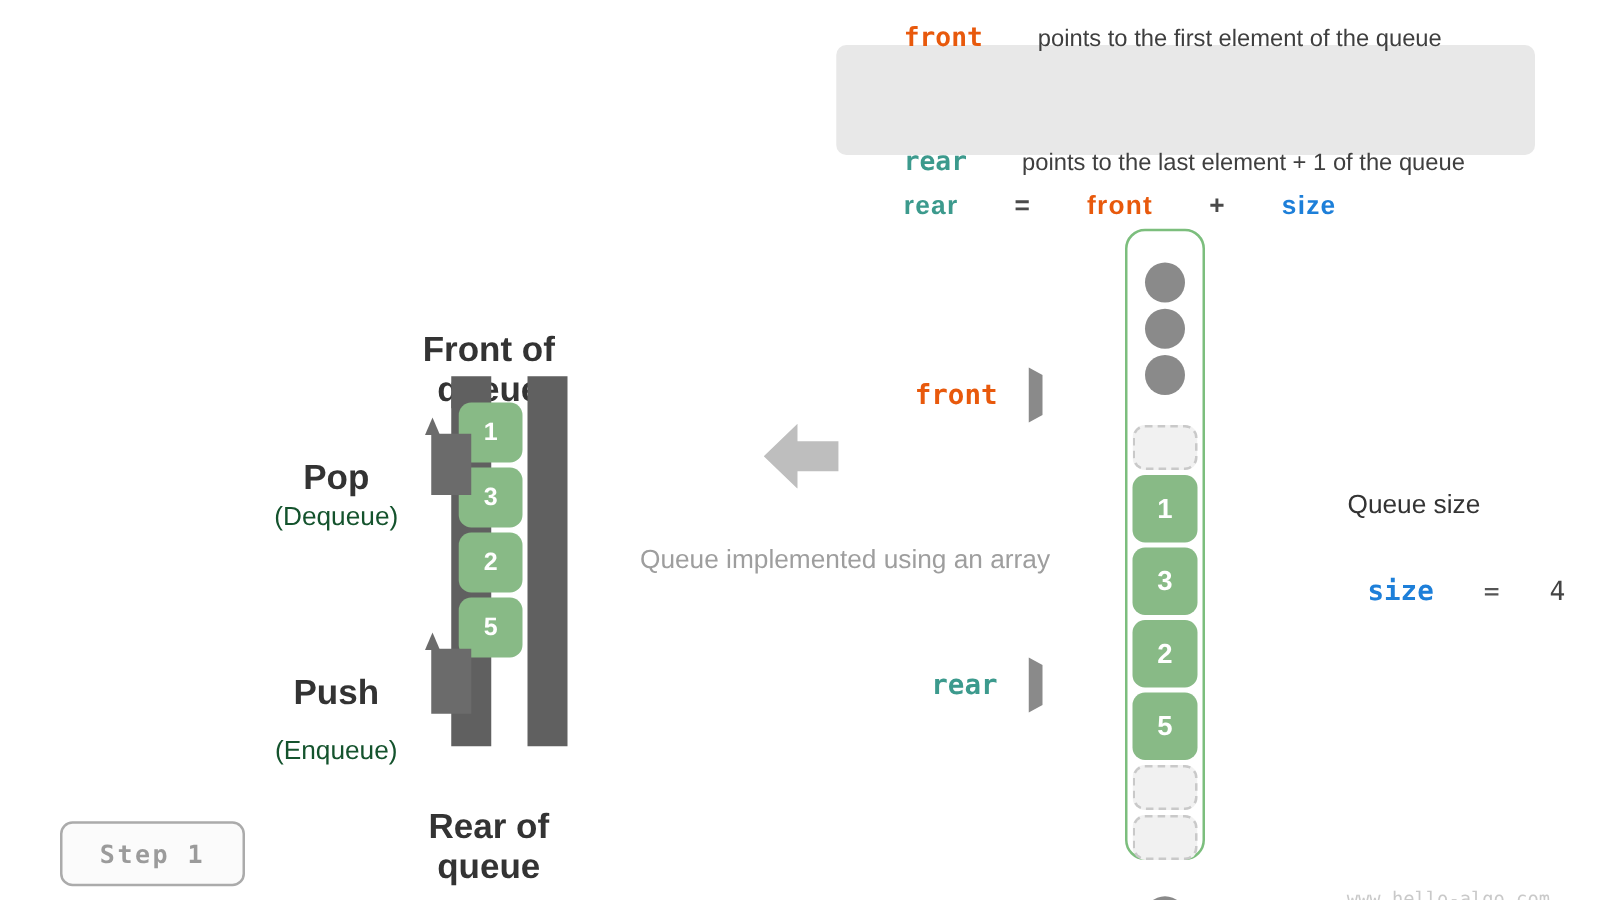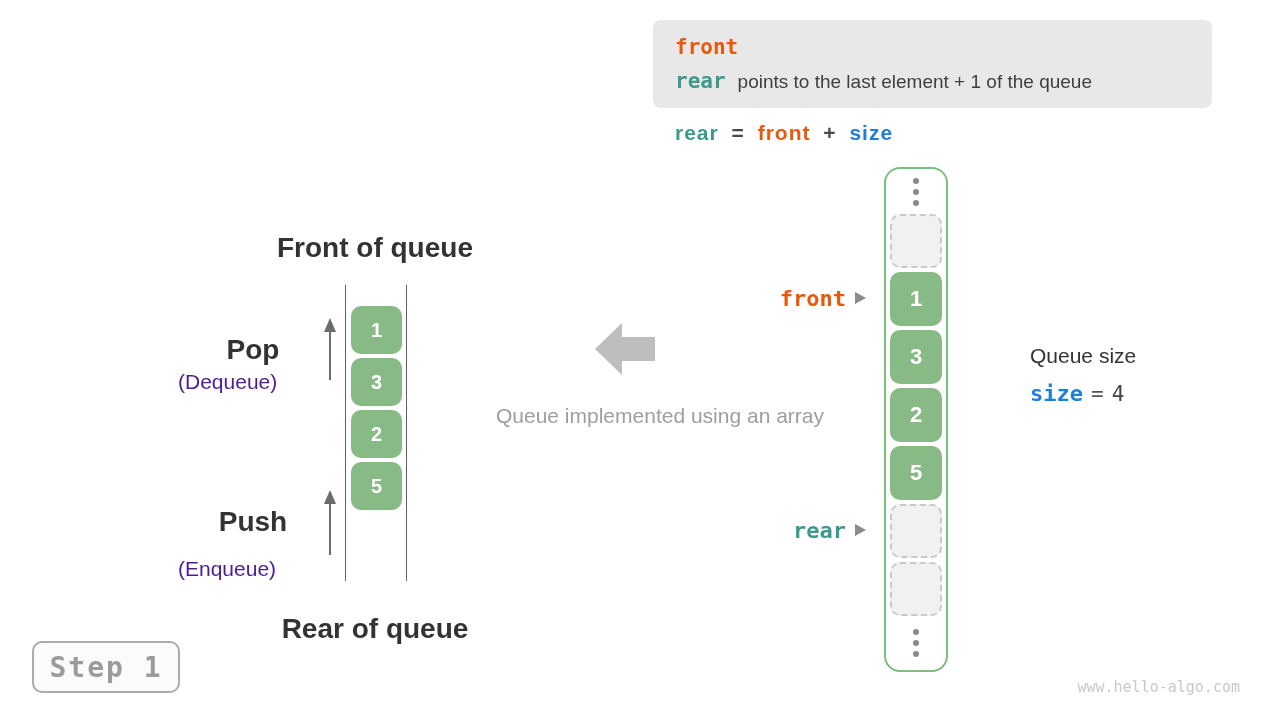--- a/index.html
+++ b/index.html
@@ -1,15 +1,15 @@
 <!DOCTYPE html>
 <html><head>
 <meta charset="utf-8">
 <style>
-  * { margin: 0; padding: 0; box-sizing: border-box; }
+  * { margin: 0; padding: 16px; box-sizing: border-box; }
   html, body { width: 1280px; height: 720px; }
   body {
     position: relative;
     background: #ffffff;
     font-family: "Liberation Sans", sans-serif;
     color: #3c3c3c;
     overflow: hidden;
   }
   .mono { font-family: "DejaVu Sans Mono", monospace; font-weight: bold; }
   .orange { color: #e8590c; }
@@ -45,21 +45,21 @@
   .channel-line.r { left: 406px; }
 
   .lq-cell {
     position: absolute; left: 351px; width: 51px; height: 48px;
     background: #88ba86; border-radius: 10px;
     color: #fff; font-weight: bold; font-size: 20px;
     display: flex; align-items: center; justify-content: center;
   }
 
   .op-label    { position: absolute; left: 193px; width: 120px; text-align: center; font-size: 28px; font-weight: bold; color: #333; }
-  .op-sublabel { position: absolute; left: 178px; width: 150px; font-size: 21px; color: #4c1d95; }
+  .op-sublabel { position: absolute; left: 178px; width: 150px; text-align: center; font-size: 21px; color: #14532d; }
 
   .up-arrow { position: absolute; width: 2px; background: #6b6b6b; }
   .up-arrow::before {
     content: ''; position: absolute; top: -13px; left: -5px;
     border-left: 6px solid transparent; border-right: 6px solid transparent;
     border-bottom: 14px solid #6b6b6b;
   }
   .pop-arrow  { left: 329px; top: 331px; height: 49px; }
   .push-arrow { left: 329px; top: 503px; height: 52px; }
 
@@ -112,37 +112,38 @@
   .qs-line  { margin-top: 13px; font-size: 21px; color: #444; font-family: "DejaVu Sans Mono", monospace; }
   .qs-line .kw { font-size: 22px; font-weight: bold; }
   .qs-line .eq { margin: 0 8px; color: #555; }
 
   
   .step-badge {
     position: absolute; left: 32px; top: 641px; width: 148px; height: 52px;
     border: 2px solid #ababab; border-radius: 10px; background: #fbfbfb;
     display: flex; align-items: center; justify-content: center;
     font-family: "DejaVu Sans Mono", monospace; font-weight: bold;
-    font-size: 28px; color: #9b9b9b; letter-spacing: 2px;
+    font-size: 20px; color: #9b9b9b; letter-spacing: 2px;
   }
 
   
   .watermark {
     position: absolute; left: 1000px; top: 678px; width: 240px; text-align: right;
     font-family: "DejaVu Sans Mono", monospace; font-size: 15px; color: #c9c9c9;
   }
 </style>
 </head>
 <body>
 
 <div>
 
   <div class="info-box">
     <div class="info-line">
       <span class="kw mono orange">front</span>
+      <span>points to the first element of the queue</span>
     </div>
     <div class="info-line">
       <span class="kw mono teal">rear</span>
       <span>points to the last element + 1 of the queue</span>
     </div>
   </div>
 
   <div class="formula">
     <span class="teal">rear</span>
     <span class="gray-op">=</span>

